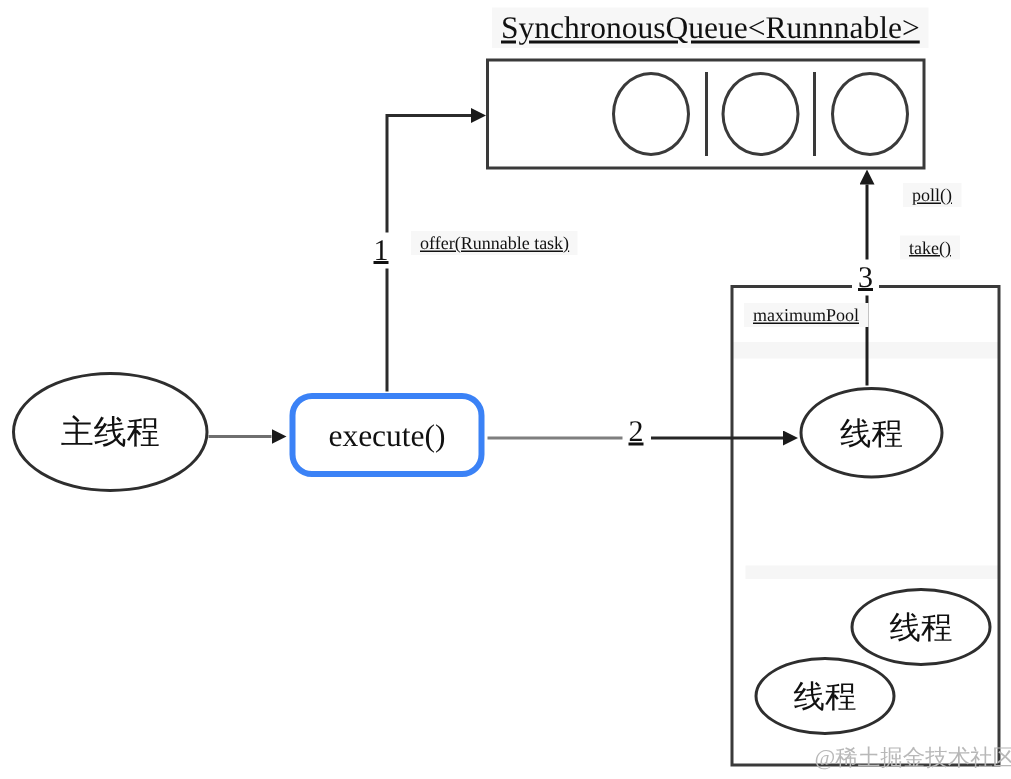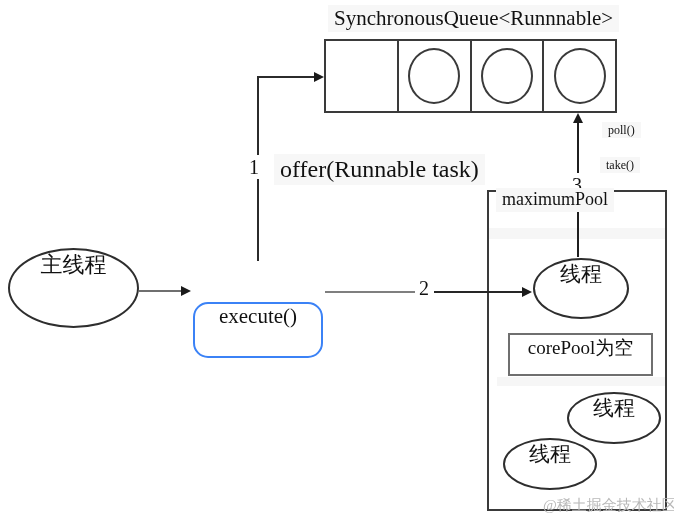--- a/index.html
+++ b/index.html
@@ -1,32 +1,32 @@
 <!DOCTYPE html>
 <html><head>
 <meta charset="utf-8">
 <style>
   html,body{margin:0;padding:0;background:#fff;}
   #stage{
     position:relative;width:674px;height:519px;background:#ffffff;
     font-family:"Liberation Serif","DejaVu Serif",serif;color:#111;overflow:hidden;
   }
-  .lbl{position:absolute;white-space:nowrap;z-index:4;line-height:1.2;}
+  .lbl{position:absolute;white-space:nowrap;z-index:4;line-height:1.2;text-decoration:underline;}
   .hl{background:#f7f7f7;padding:1px 6px;}
   .numlbl{background:#ffffff;padding:0 4px;}
   .band{position:absolute;background:#f6f6f6;z-index:0;}
   svg.wires{position:absolute;left:0;top:0;z-index:2;}
-  .node{position:absolute;background:#fff;display:flex;justify-content:center;box-sizing:border-box;z-index:3;}
+  .node{position:absolute;background:#fff;display:flex;align-items:center;justify-content:center;box-sizing:border-box;z-index:3;}
   .ellipse{border:2px solid #2e2e2e;border-radius:50%;}
   .queue{left:324px;top:39px;width:293px;height:74px;border:2px solid #3a3a3a;display:flex;}
   .qcell{flex:1;display:flex;align-items:center;justify-content:center;}
   .qcell.div{border-right:2px solid #3a3a3a;}
   .task{width:52px;height:56px;border:2px solid #3a3a3a;border-radius:50%;box-sizing:border-box;background:#fff;}
   .mpool{position:absolute;left:487px;top:190px;width:180px;height:321px;border:2px solid #3a3a3a;box-sizing:border-box;background:transparent;z-index:1;}
-  .execbox{left:193px;top:262px;width:130px;height:56px;border:2px solid #3b82f6;border-radius:15px;font-size:21px;margin-top:40px;}
+  .execbox{left:193px;top:262px;width:130px;height:56px;border:4px solid #3b82f6;border-radius:15px;font-size:21px;}
   .corebox{left:508px;top:333px;width:145px;height:43px;border:2px solid #6f6f6f;font-size:19px;}
   .watermark{position:absolute;left:543px;top:496px;font-size:15px;color:#b8b8b8;z-index:5;white-space:nowrap;}
 </style>
 </head>
 <body>
 
 <div id="stage">
 
   <div class="band" style="left:488px;top:228px;width:178px;height:11px;"></div>
   <div class="band" style="left:497px;top:377px;width:170px;height:9px;"></div>
@@ -57,44 +57,41 @@
       </div>
     <div class="qcell div">
         <div class="task"></div>
       </div>
     <div class="qcell">
         <div class="task"></div>
       </div>
   </div>
 
   <div class="lbl numlbl" style="left:245px;top:155px;font-size:20px;">1</div>
-  <div class="lbl hl" style="left:274px;top:154px;font-size:24px;">offer(Runnable task)</div>
+  <div class="lbl hl" style="left:274px;top:154px;font-size:12px;">offer(Runnable task)</div>
   <div class="lbl hl" style="left:602px;top:122px;font-size:12px;">poll()</div>
   <div class="lbl hl" style="left:600px;top:157px;font-size:12px;">take()</div>
   <div class="lbl numlbl" style="left:568px;top:173px;font-size:20px;z-index:4;">3</div>
   <div class="lbl numlbl" style="left:415px;top:276px;font-size:20px;">2</div>
 
   <div class="mpool"></div>
-  <div class="lbl hl" style="left:496px;top:188px;font-size:18px;">maximumPool</div>
+  <div class="lbl hl" style="left:496px;top:202px;font-size:12px;">maximumPool</div>
 
   <div class="node ellipse" style="left:8px;top:248px;width:131px;height:80px;font-size:22px;">
     <span>主线程</span>
   </div>
 
   <div class="node execbox">
     <span>execute()</span>
   </div>
 
   <div class="node ellipse" style="left:533px;top:258px;width:96px;height:61px;font-size:21px;">
     <span>线程</span>
   </div>
 
-  <div class="node corebox">
-    <span>corePool为空</span>
-  </div>
 
   <div class="node ellipse" style="left:567px;top:392px;width:94px;height:52px;font-size:21px;">
     <span>线程</span>
   </div>
 
   <div class="node ellipse" style="left:503px;top:438px;width:94px;height:52px;font-size:21px;">
     <span>线程</span>
   </div>
 
   <div class="watermark">@稀土掘金技术社区</div>

